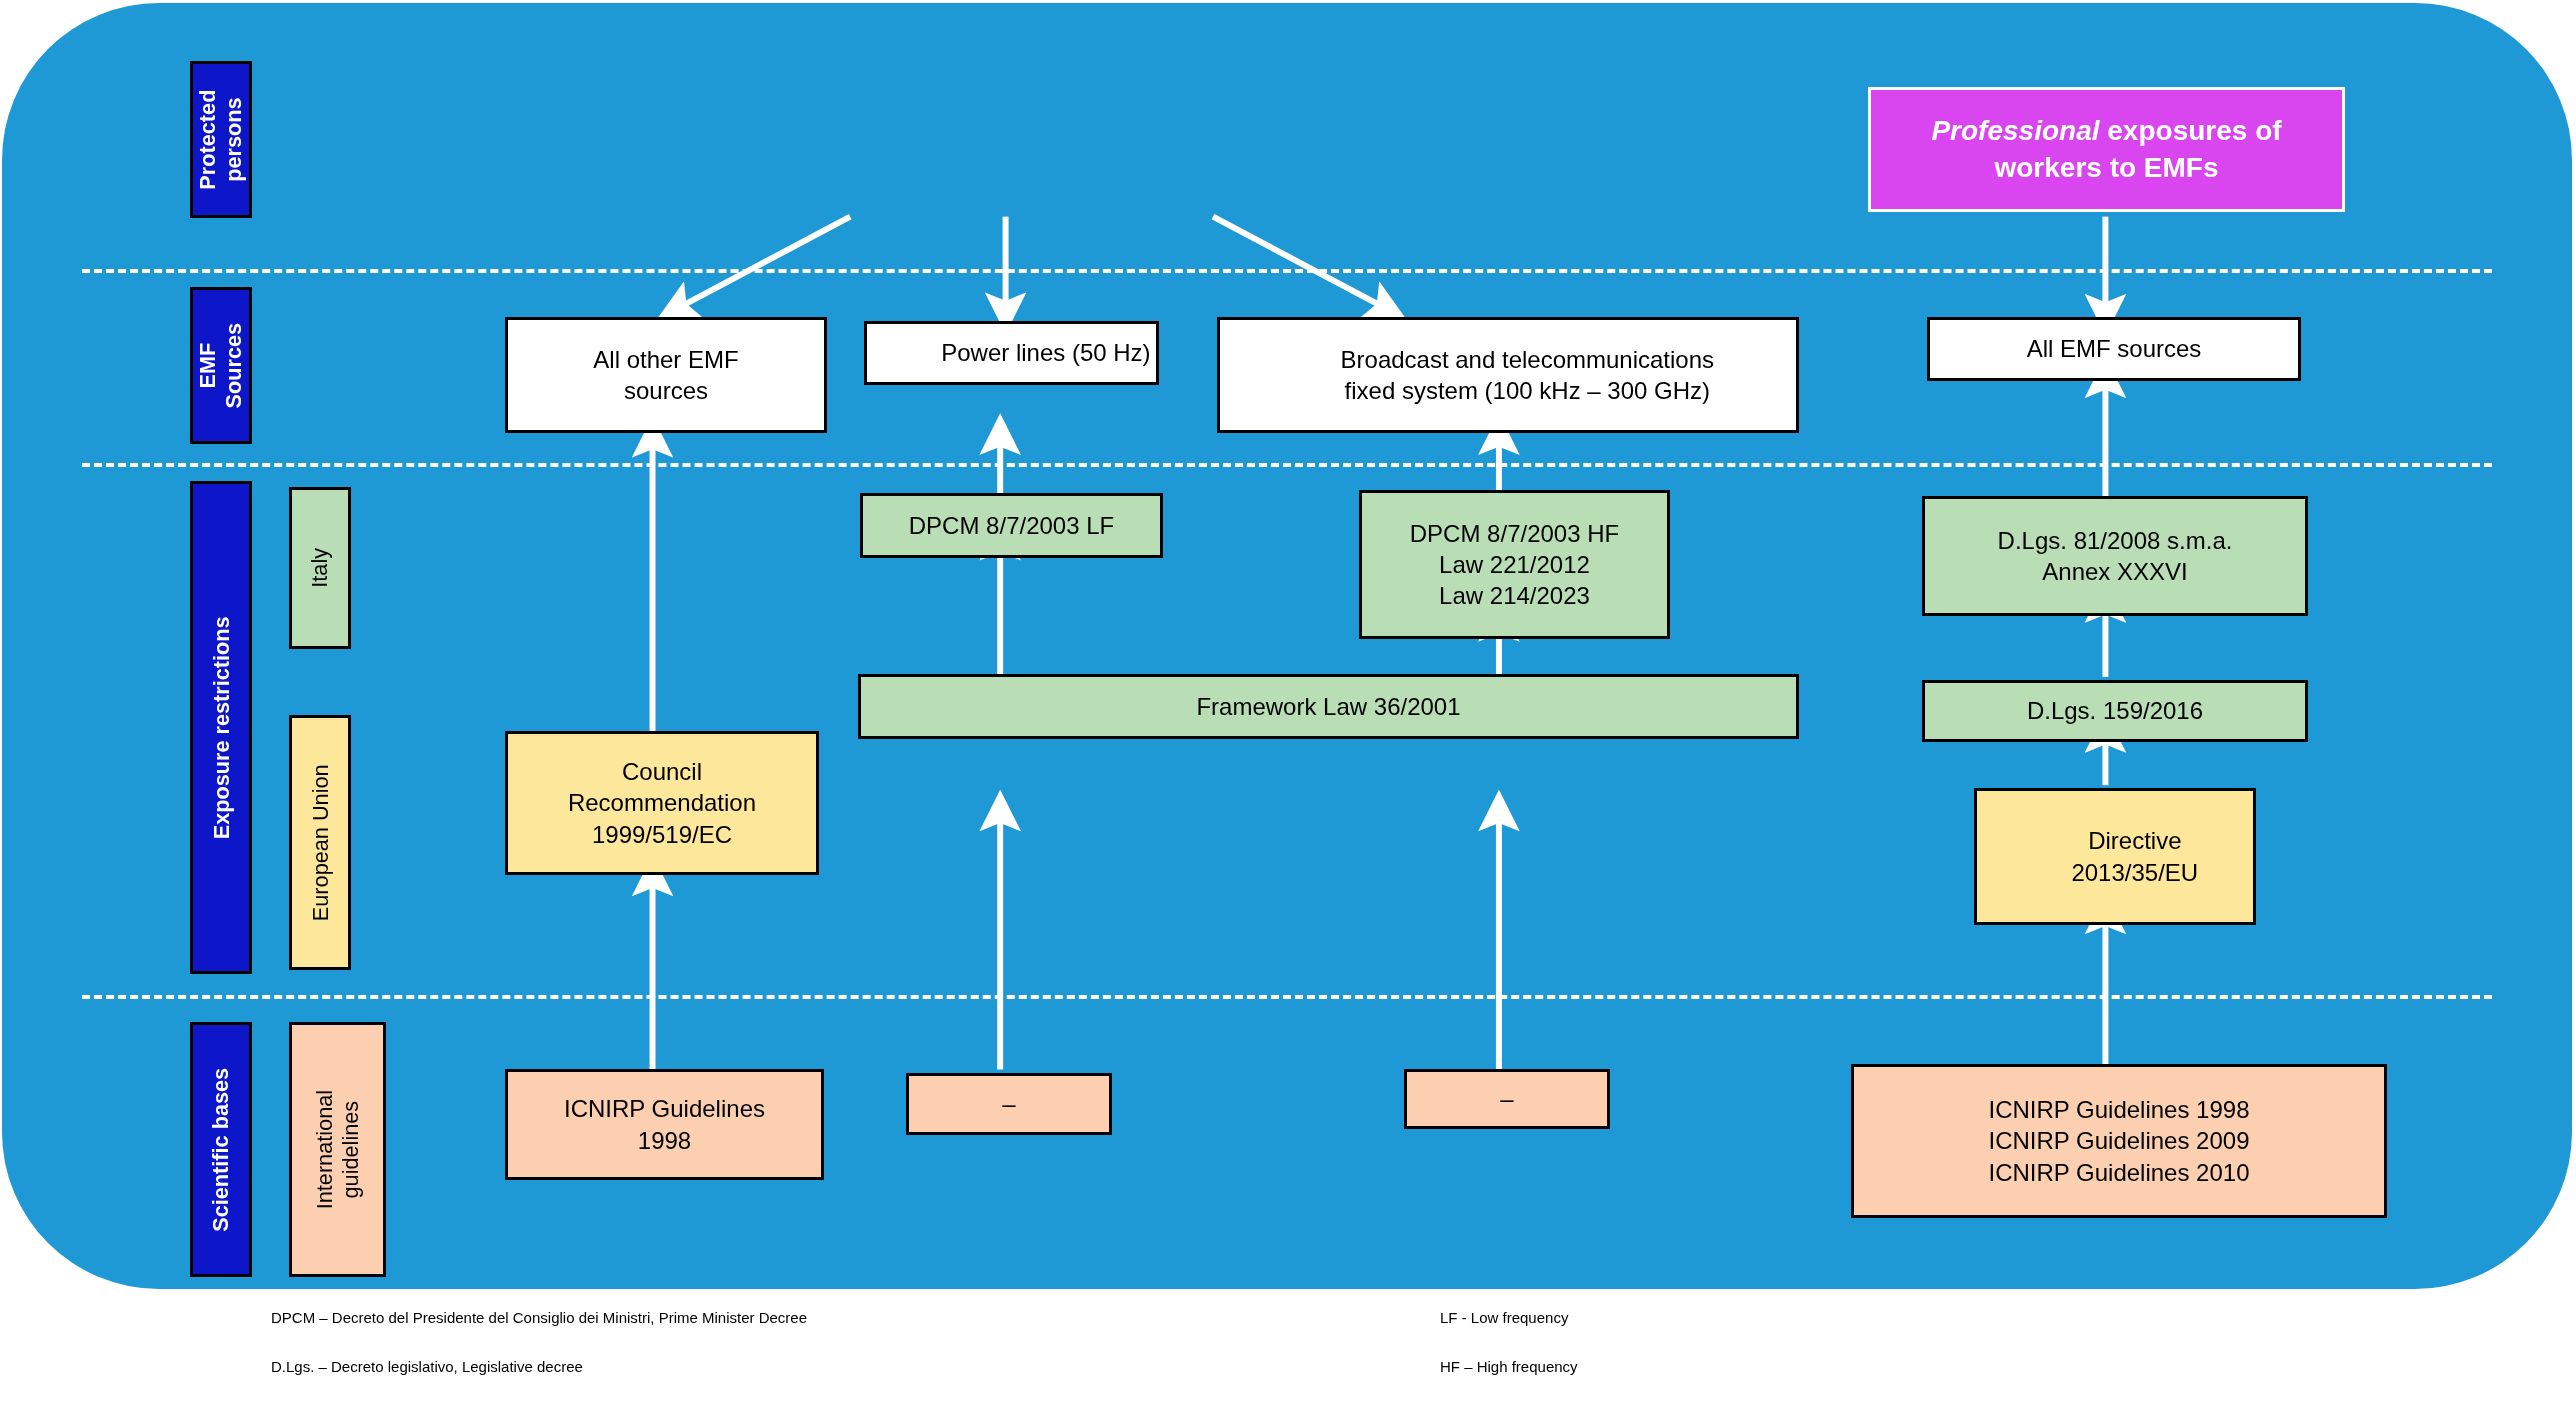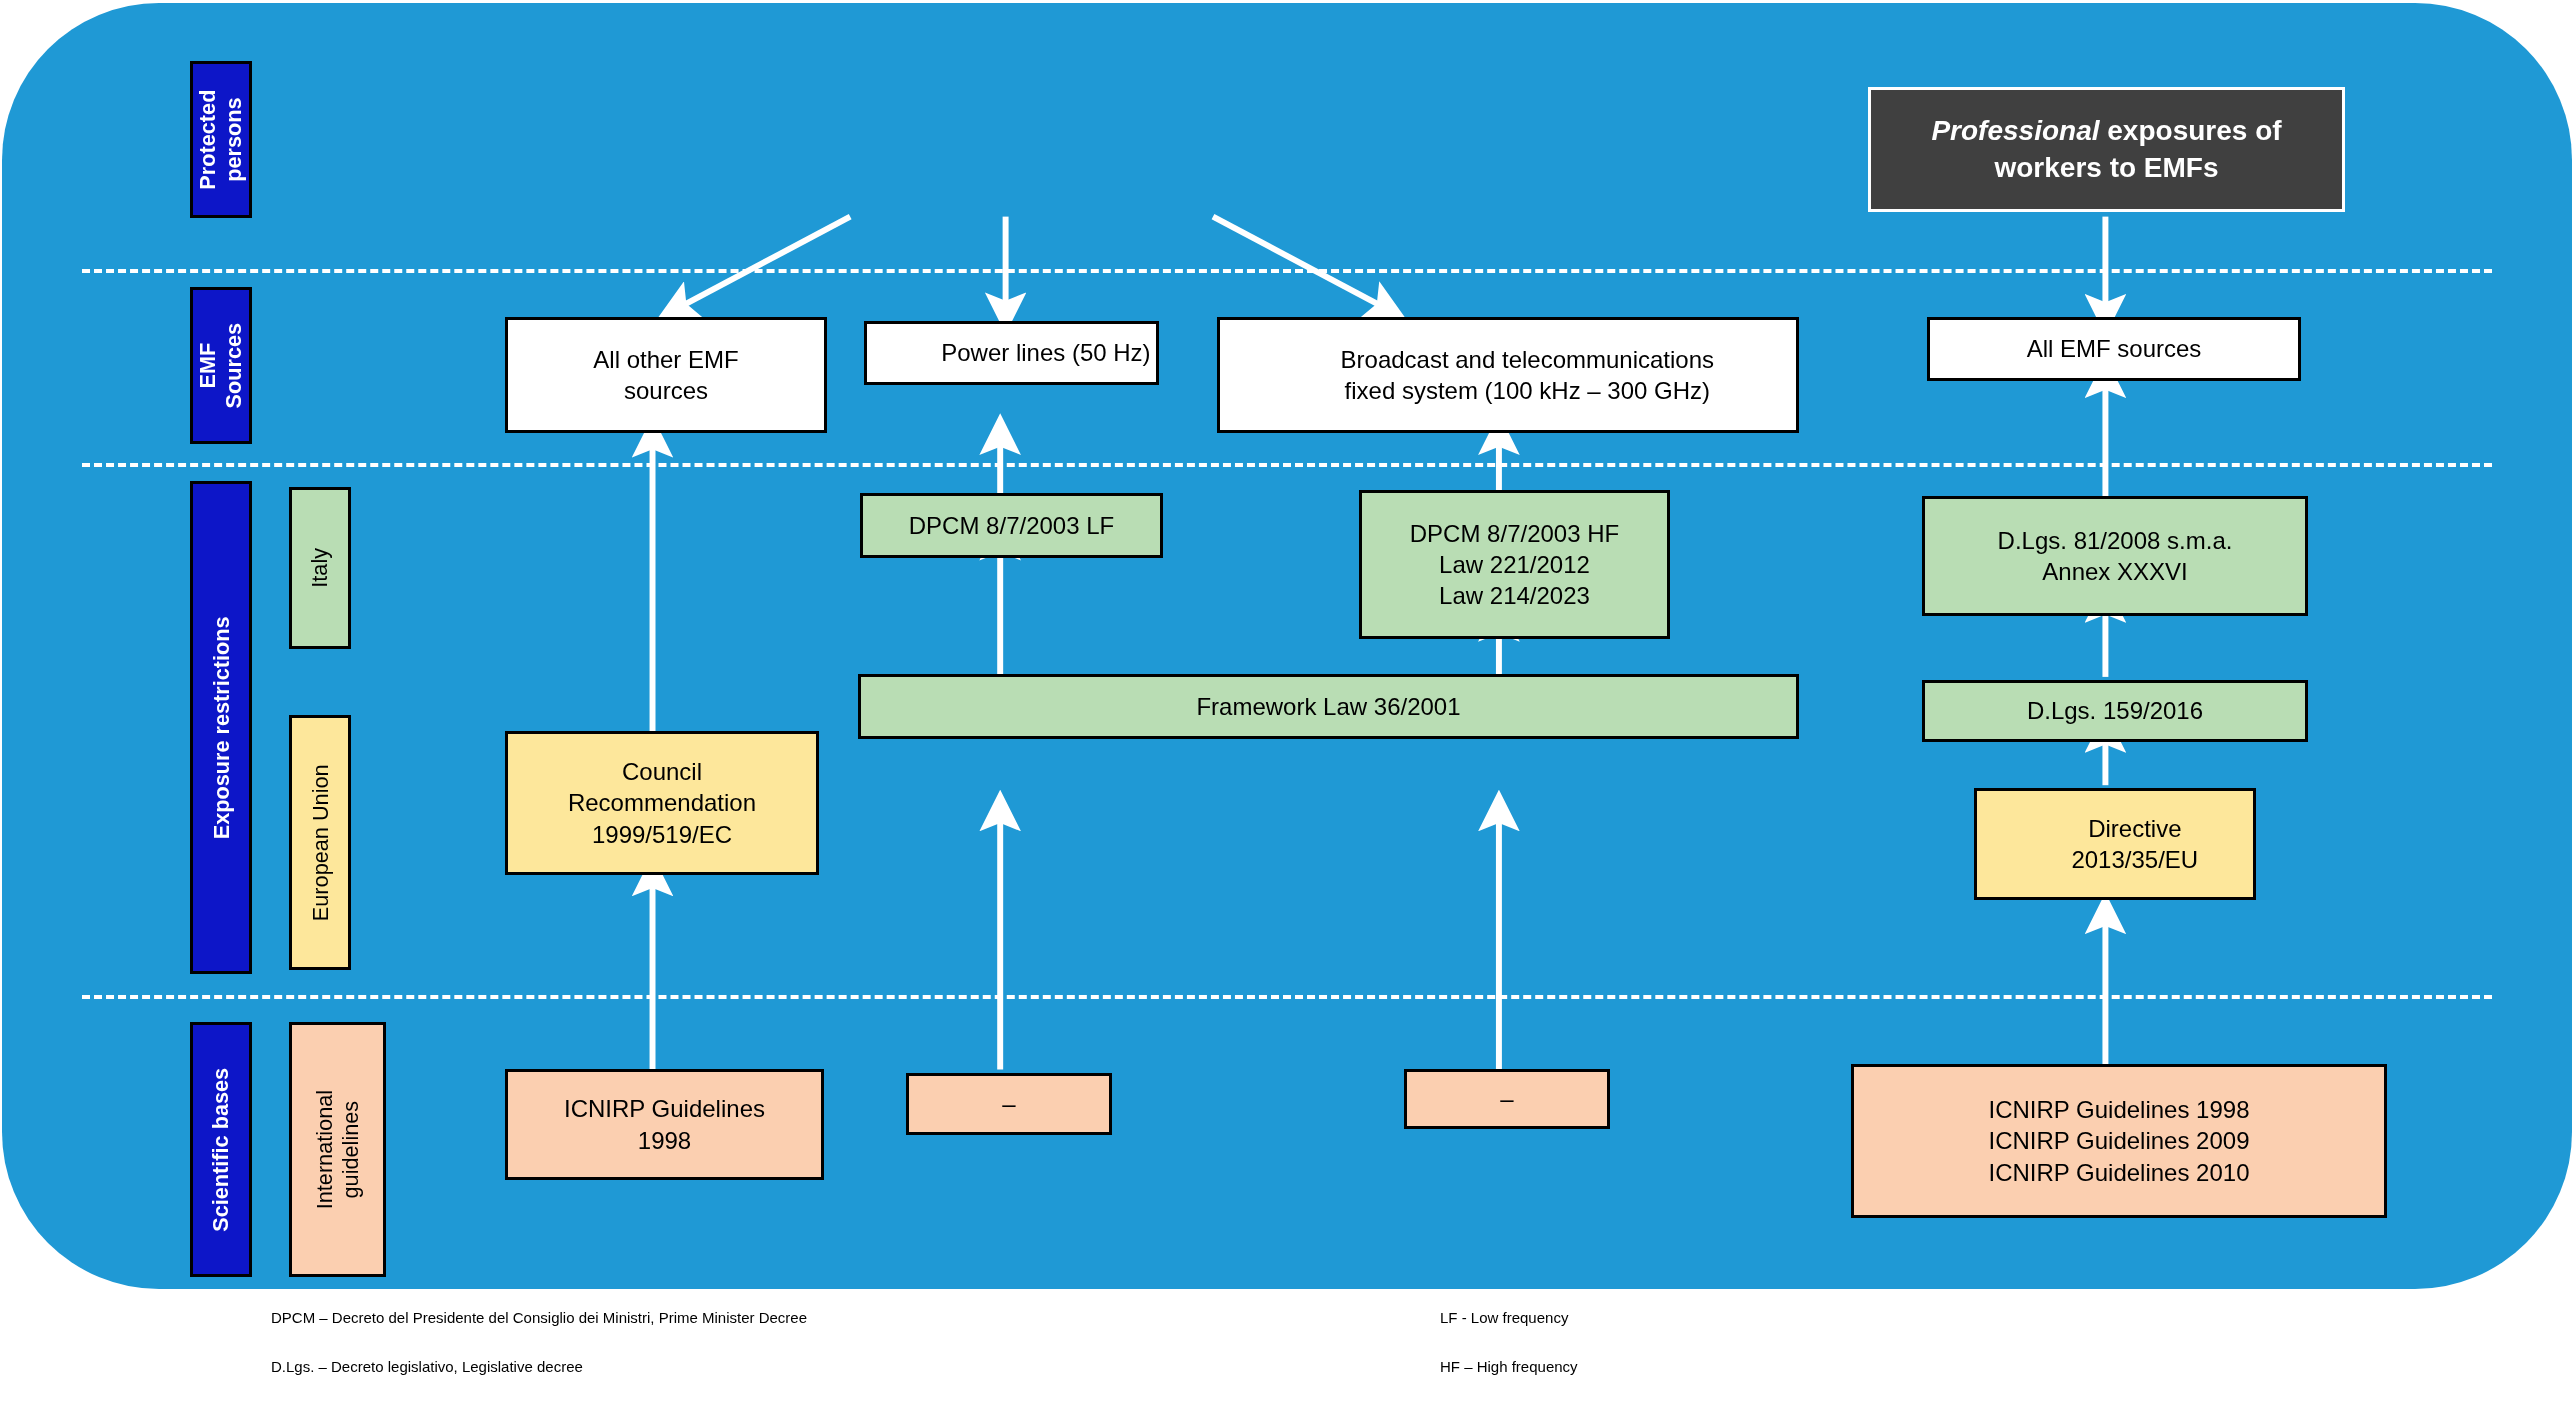--- a/index.html
+++ b/index.html
@@ -42,21 +42,21 @@
     line-height:1.30;
     padding:3.2px 5.4px;
   }
   .node .ln{display:block;}
 
   .white{background:#ffffff;}
   .green{background:#b9ddb4;}
   .yellowpale{background:#fde79b;}
   .peach{background:#fbcfb0;}
   .yellowbright{background:#ffff66;}
-  .red{background:#404040;color:#ffffff;border-color:#ffffff;}
+  .red{background:#d946ef;color:#ffffff;border-color:#ffffff;}
   .navy{background:#0d16c8;color:#ffffff;}
 
   
   .rail{
     position:absolute;
     box-sizing:border-box;
     border:3.2px solid #000000;
     display:flex;
     align-items:center;
     justify-content:center;
@@ -233,21 +233,21 @@
   </div>
 
   <div class="node yellowpale t-box" style="left:497px; top:731px; width:314px; height:144px;">
     <div>
       <span class="ln">Council</span>
       <span class="ln">Recommendation</span>
       <span class="ln">1999/519/EC</span>
     </div>
   </div>
 
-  <div class="node yellowpale t-box" style="left:1966px; top:788px; width:282px; height:112px;padding-left:45px;">
+  <div class="node yellowpale t-box" style="left:1966px; top:788px; width:282px; height:137px;padding-left:45px;">
     <div>
       <span class="ln">Directive</span>
       <span class="ln">2013/35/EU</span>
     </div>
   </div>
 
   <div class="node peach t-box" style="left:497px; top:1069px; width:319px; height:111px;">
     <div>
       <span class="ln">ICNIRP Guidelines</span>
       <span class="ln">1998</span>

